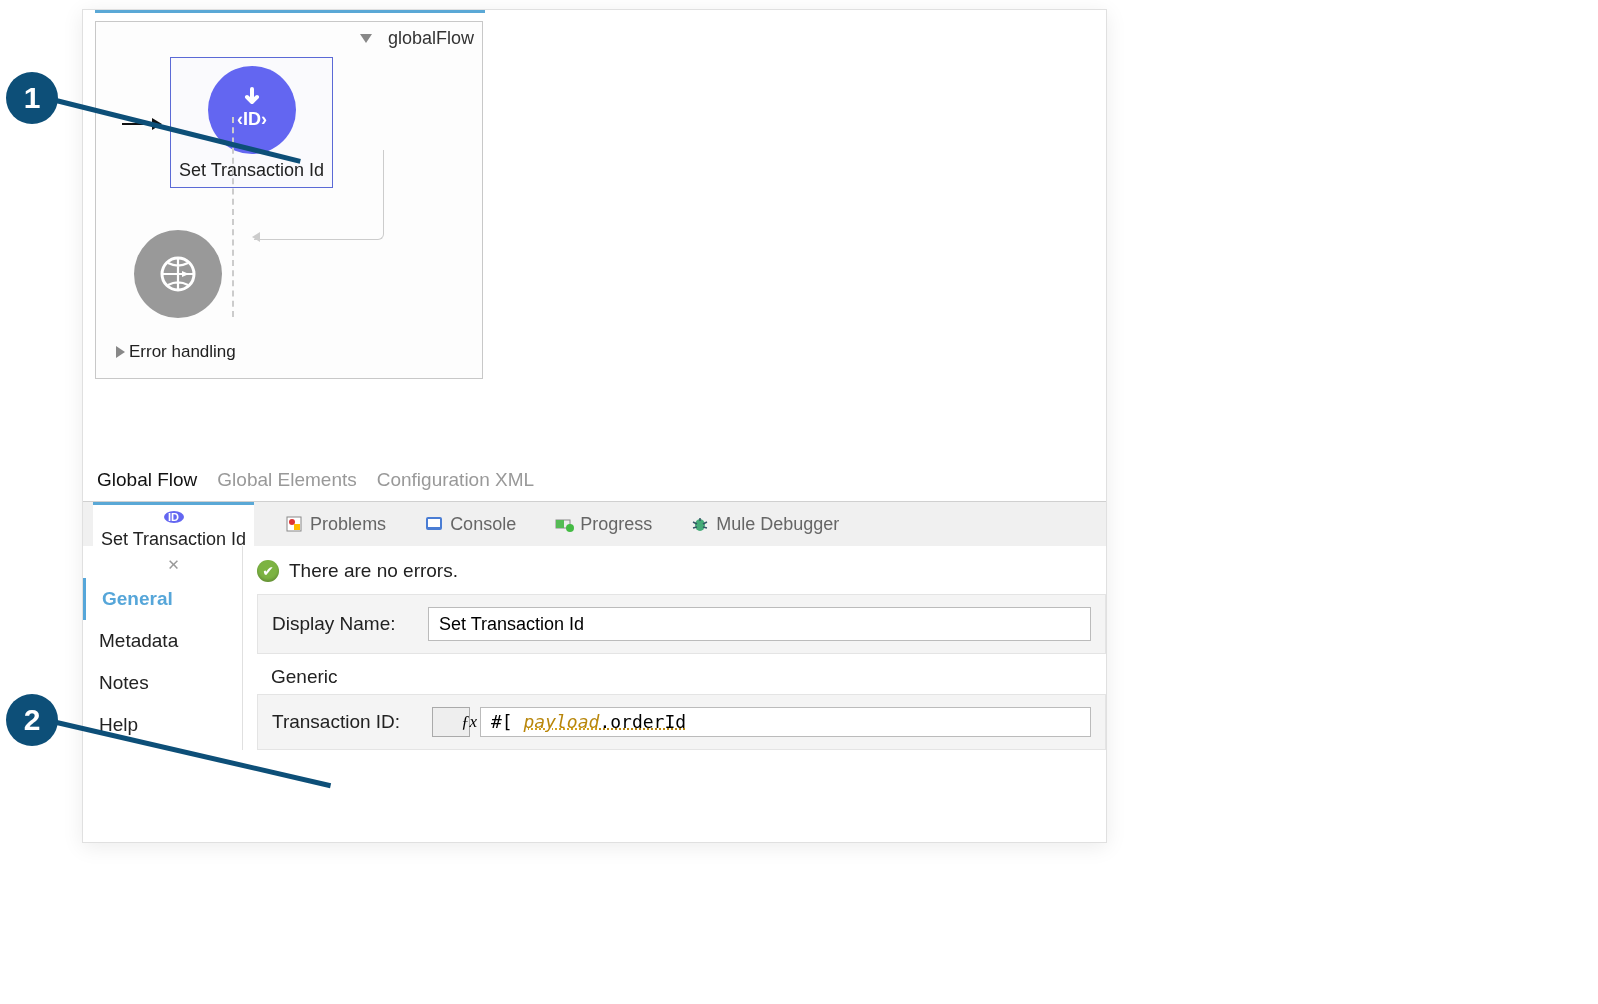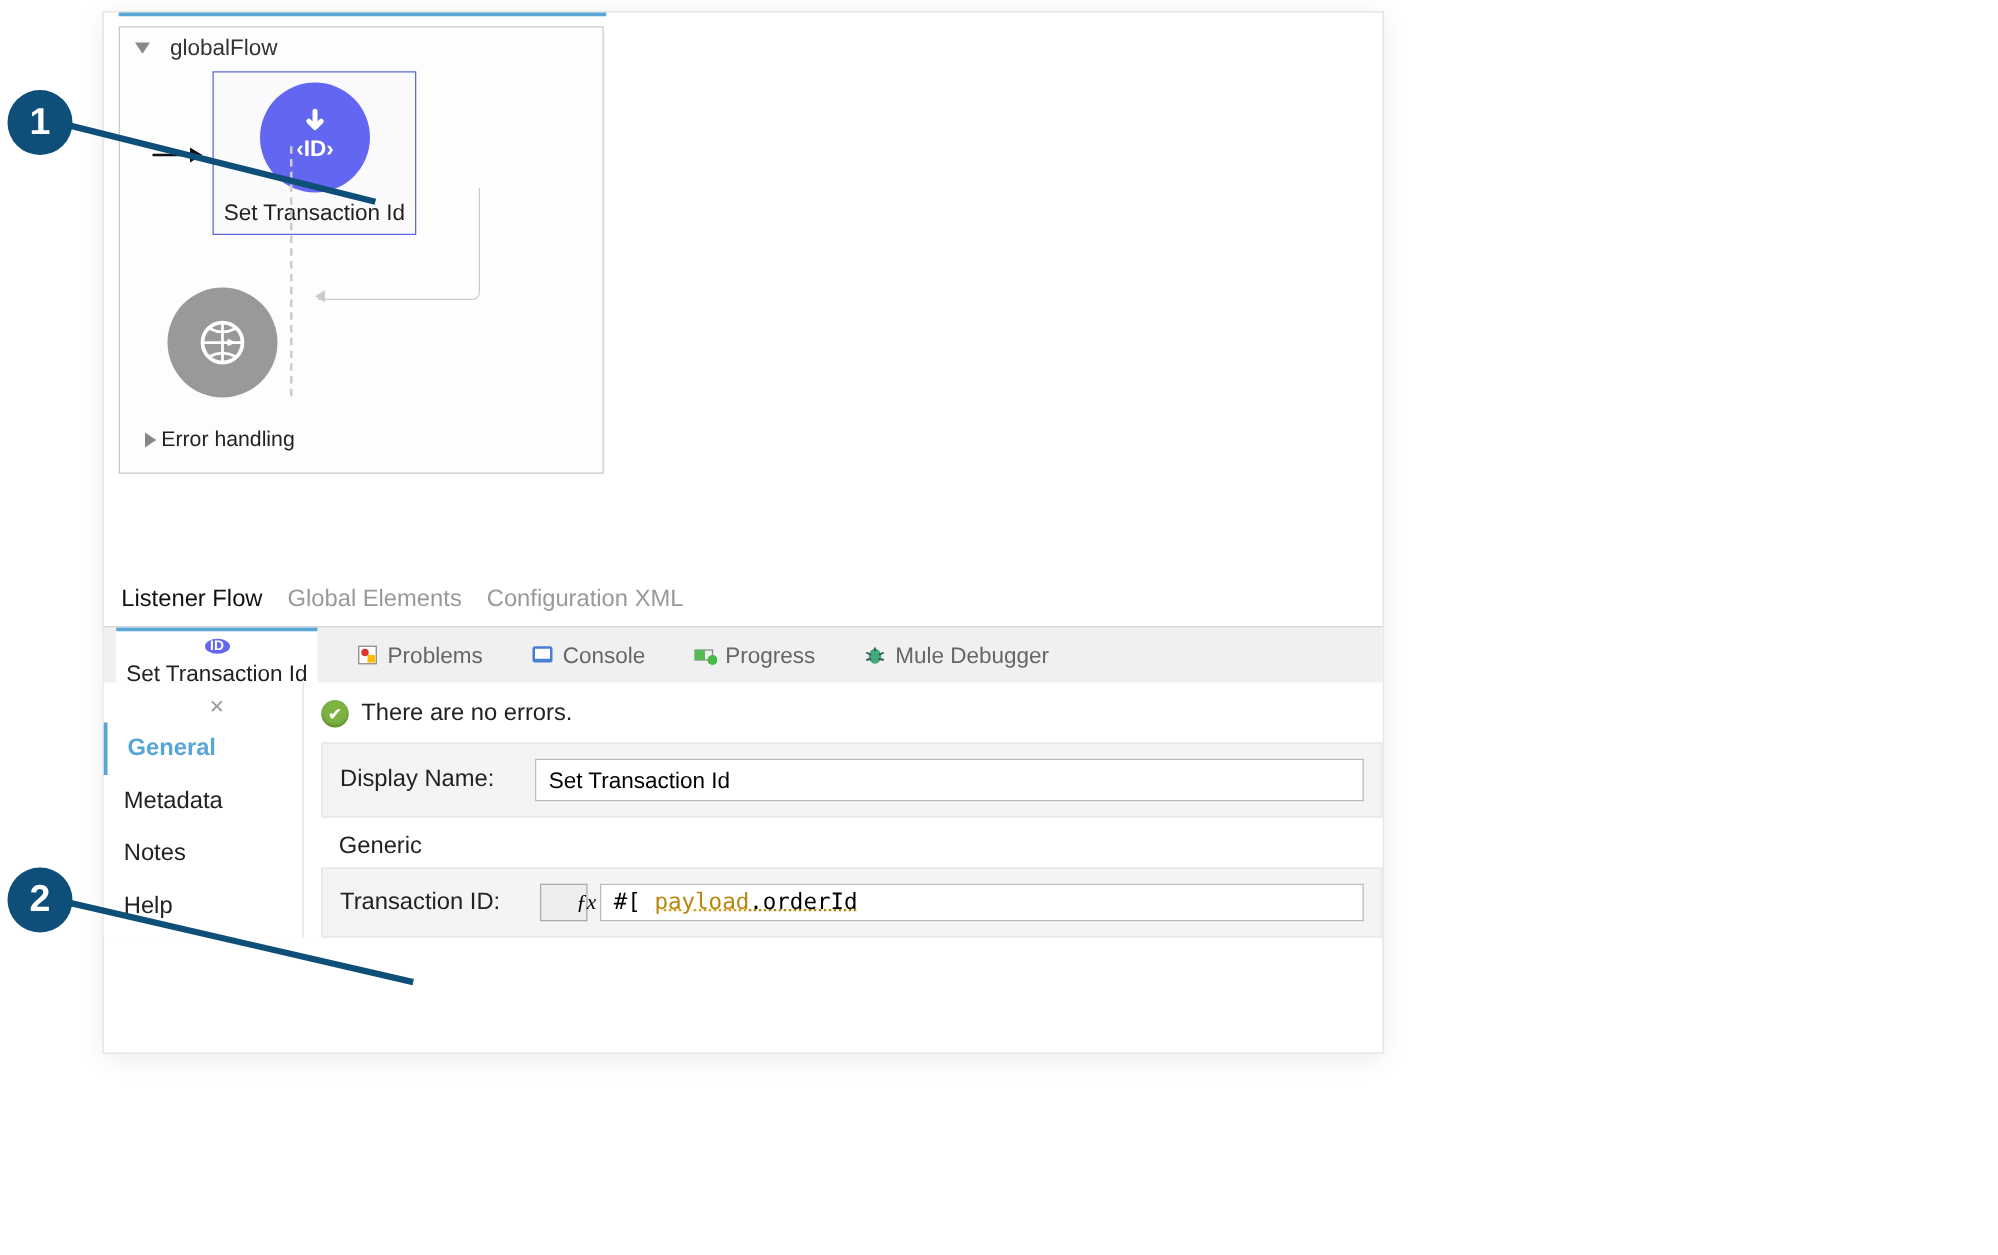--- a/index.html
+++ b/index.html
@@ -33,20 +33,21 @@
     background: #fdfdfd;
     padding: 4px 8px 10px 8px;
   }
   .flow-header {
     display: flex;
     align-items: center;
     gap: 16px;
     font-size: 18px;
     color: #333;
     padding: 2px 0 8px 4px;
+    justify-content: flex-end;
   }
   .triangle-down {
     width: 0; height: 0;
     border-left: 6px solid transparent;
     border-right: 6px solid transparent;
     border-top: 9px solid #888;
   }
   .triangle-right {
     width: 0; height: 0;
     border-top: 6px solid transparent;
@@ -278,21 +279,21 @@
   }
   .code-input {
     flex: 1;
     height: 30px;
     border: 1px solid #bbb;
     padding: 3px 10px;
     font-family: Menlo, Monaco, monospace;
     font-size: 18px;
     background: #fff;
   }
-  .payload-token { color: #b8860b; text-decoration: underline dotted #d4a017; }
+  .payload-token { color: #b8860b; text-decoration: underline dotted #d4a017; font-style: italic; }
   .orderid-token { text-decoration: underline dotted #b8860b; }
   
   .callout {
     position: absolute;
     width: 52px; height: 52px;
     border-radius: 50%;
     background: #0d4f78;
     color: #fff;
     font-size: 30px;
     font-weight: bold;
@@ -355,21 +356,21 @@
       </div>
     </div>
 
     <div class="error-handling">
       <div class="triangle-right"></div>
       <span>Error handling</span>
     </div>
   </div>
 
   <div class="editor-tabs">
-    <span class="active">Listener Flow</span>
+    <span class="active">Global Flow</span>
     <span>Global Elements</span>
     <span>Configuration XML</span>
   </div>
 
   <div class="bottom-panel">
     <div class="bottom-tabs">
       <div class="bottom-tab selected">
         <div class="id-badge">ID</div>
         <span>Set Transaction Id</span>
         <span class="close-x">✕</span>

